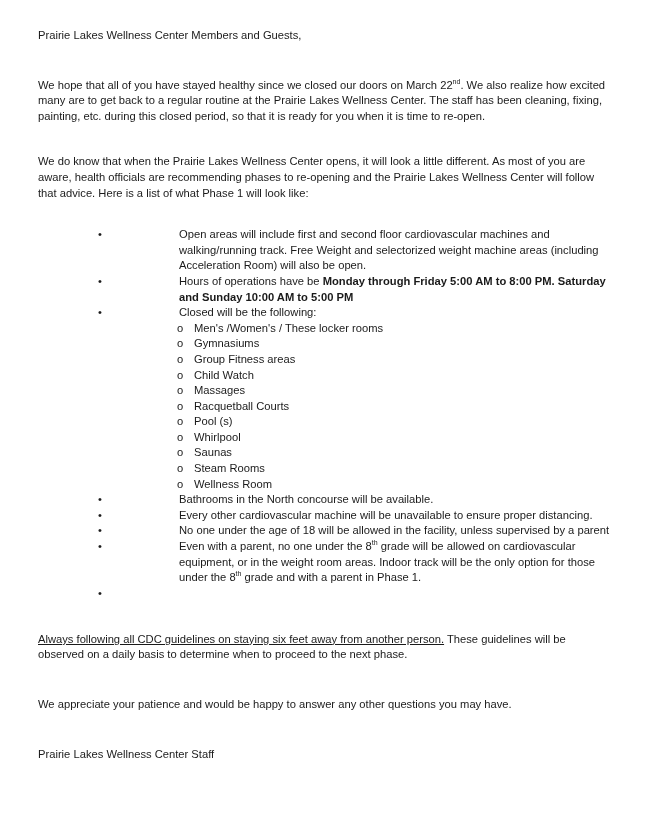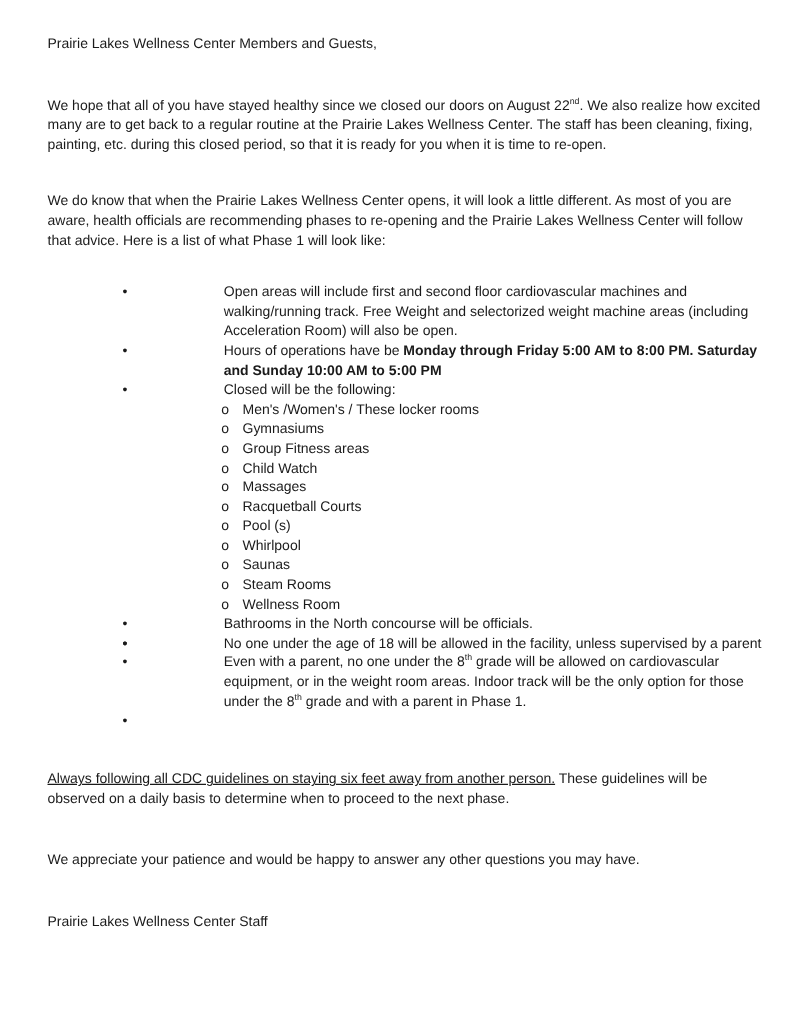--- a/index.html
+++ b/index.html
@@ -90,21 +90,21 @@
 </style>
 </head>
 <body>
 
 <div class="page">
 
   <p class="para">Prairie Lakes Wellness Center Members and Guests,</p>
 
   <div class="spacer-lg"></div>
 
-  <p class="para"><span>We hope that all of you have stayed healthy since we closed our doors on August 22</span><sup>nd</sup><span>.  We also realize how excited many are to get back to a regular routine at the Prairie Lakes Wellness Center.  The staff has been cleaning, fixing, painting, etc. during this closed period, so that it is ready for you when it is time to re-open.</span></p>
+  <p class="para"><span>We hope that all of you have stayed healthy since we closed our doors on March 22</span><sup>nd</sup><span>.  We also realize how excited many are to get back to a regular routine at the Prairie Lakes Wellness Center.  The staff has been cleaning, fixing, painting, etc. during this closed period, so that it is ready for you when it is time to re-open.</span></p>
 
   <div class="spacer-md"></div>
 
   <p class="para">We do know that when the Prairie Lakes Wellness Center opens, it will look a little different.  As most of you are aware, health officials are recommending phases to re-opening and the Prairie Lakes Wellness Center will follow that advice.  Here is a list of what Phase 1 will look like:</p>
 
   <div class="spacer-sm"></div>
 
 
   <div class="spacer-xs"></div>
 
@@ -133,25 +133,26 @@
           <li><span class="bullet-o">o</span><span>Pool (s)</span></li>
           <li><span class="bullet-o">o</span><span>Whirlpool</span></li>
           <li><span class="bullet-o">o</span><span>Saunas</span></li>
           <li><span class="bullet-o">o</span><span>Steam Rooms</span></li>
           <li><span class="bullet-o">o</span><span>Wellness Room</span></li>
         </ul>
     </li>
 
     <li>
       <span class="bullet">•</span>
-      <span class="txt">Bathrooms in the North concourse will be officials.</span>
+      <span class="txt">Bathrooms in the North concourse will be available.</span>
     </li>
 
     <li>
       <span class="bullet">•</span>
+      <span class="txt">Every other cardiovascular machine will be unavailable to ensure proper distancing.</span>
     </li>
 
     <li>
       <span class="bullet">•</span>
       <span class="txt">No one under the age of 18 will be allowed in the facility, unless supervised by a parent</span>
     </li>
 
     <li>
       <span class="bullet">•</span>
       <span class="txt"><span>Even with a parent, no one under the 8</span><sup>th</sup><span> grade will be allowed on cardiovascular equipment, or in the weight room areas.  Indoor track will be the only option for those under the 8</span><sup>th</sup><span> grade and with a parent in Phase 1.</span></span>

